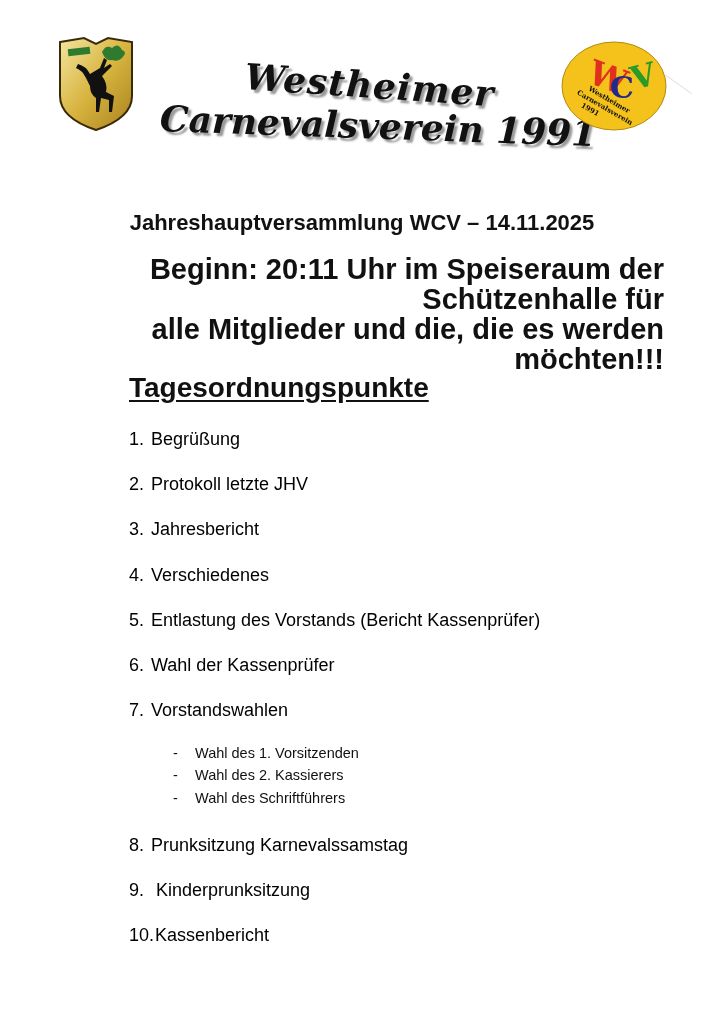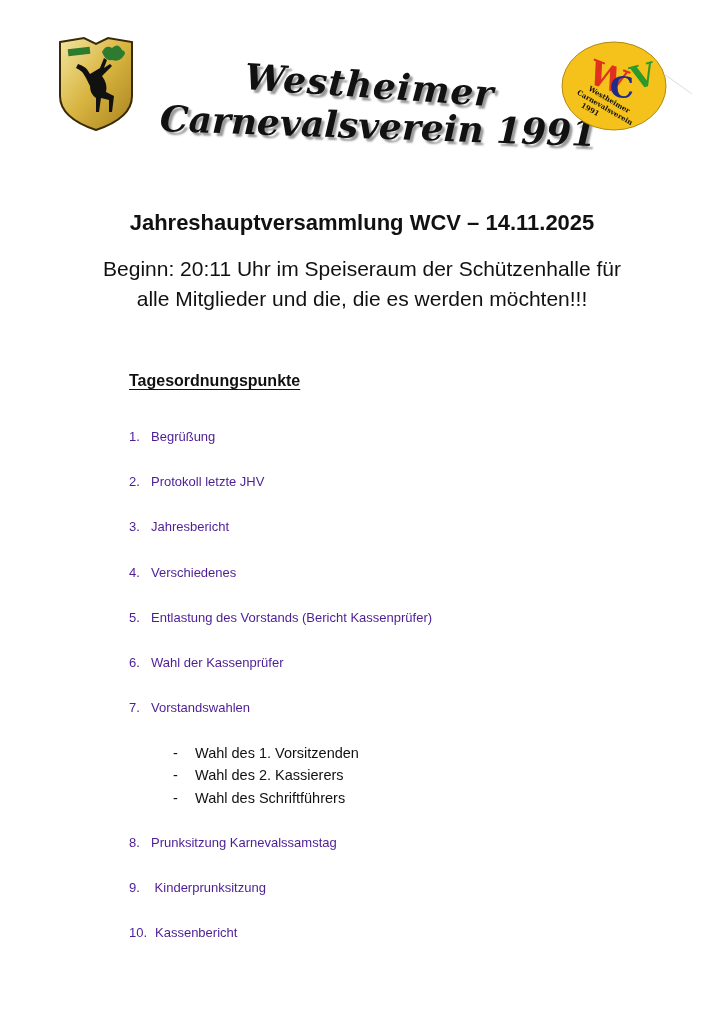--- a/index.html
+++ b/index.html
@@ -15,27 +15,27 @@
   .wordmark .line2 { position: absolute; left: 10px; top: 42px;
     font-family: "DejaVu Serif", serif; font-style: italic; font-weight: bold;
     font-size: 36px; color: #111;
     text-shadow: 3px 3px 2px #9a9a9a; transform: rotate(2deg); transform-origin: left center; white-space: nowrap; }
 
   .badge { position: absolute; left: 556px; top: 34px; width: 140px; height: 100px; }
 
   .title { position: absolute; left: 0; width: 724px; top: 210px; text-align: center;
     font-family: "Liberation Sans", sans-serif; font-weight: bold; font-size: 22px;
     text-underline-offset: 3px; color: #111; }
-  .subtitle { position: absolute; left: 60px; width: 604px; top: 254px; text-align: center;
-    font-size: 21px; line-height: 30px; color: #111; }
+  .subtitle { position: absolute; left: 60px; width: 604px; top: 254px; text-align: right;
+    font-size: 29px; line-height: 30px; color: #111; font-weight: bold; }
 
   .agenda { position: absolute; left: 129px; top: 372px; width: 520px; }
-  .agenda-heading { font-weight: bold; font-size: 16px; text-decoration: underline;
+  .agenda-heading { font-weight: bold; font-size: 28px; text-decoration: underline;
     text-underline-offset: 3px; margin: 0; }
-  .item { position: absolute; left: 0; font-size: 13px; white-space: nowrap; color: #4c1d95; }
+  .item { position: absolute; left: 0; font-size: 18px; white-space: nowrap; color: #000000; }
   .item .num { display: inline-block; width: 22px; }
   .sub { position: absolute; left: 44px; font-size: 14.5px; white-space: nowrap; }
   .sub .dash { display: inline-block; width: 22px; }
 </style>
 </head>
 <body>
 
 <div class="crest">
   <svg viewBox="0 0 80 98" width="80" height="98">
     <defs>

